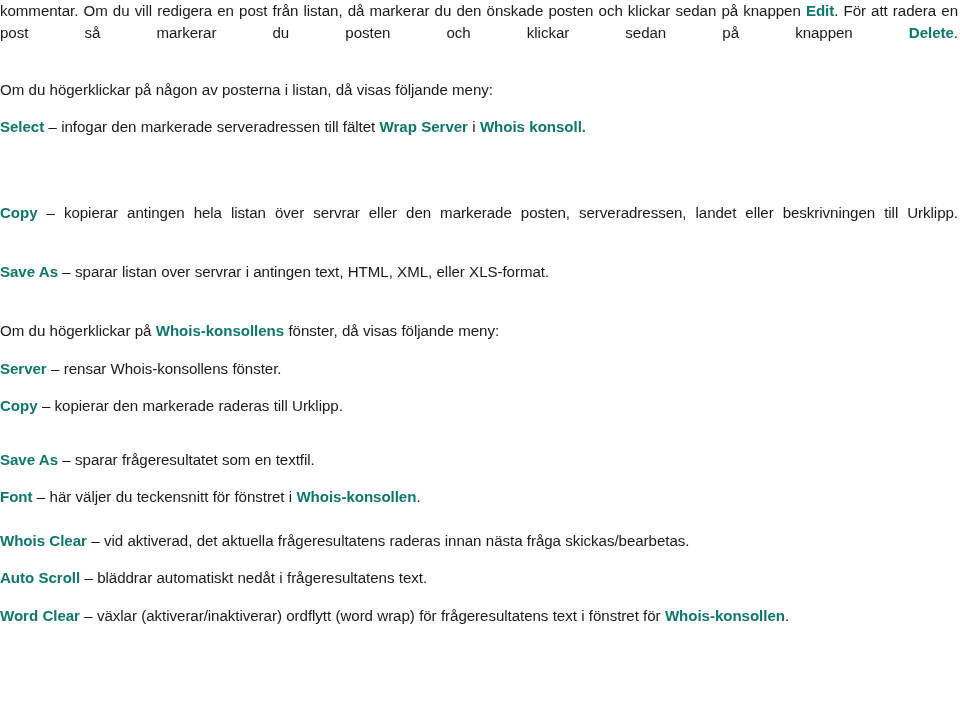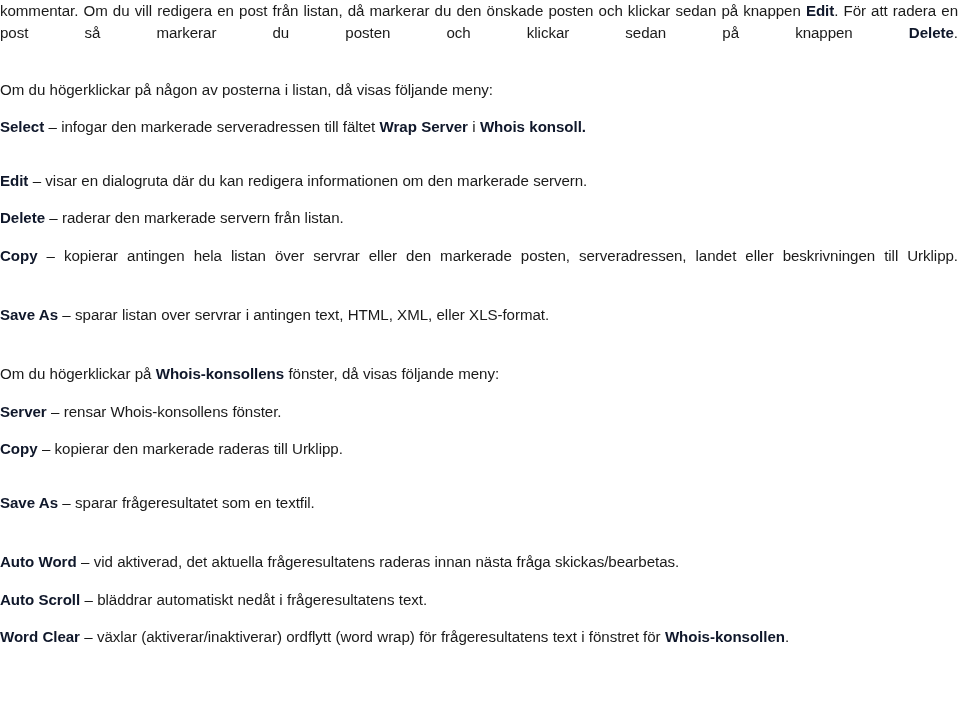--- a/index.html
+++ b/index.html
@@ -36,21 +36,21 @@
     padding: 0;
     font-size: 15.1px;
     line-height: 21.5px;
     letter-spacing: -0.05px;
     color: #1a1a1a;
     word-spacing: 0.2px;
   }
 
   b, strong {
     font-weight: bold;
-    color: #0f172a;
+    color: #0f766e;
   }
 
   .block { margin: 0; }
 
   
   .first-para {
     text-align: justify;
   }
   .first-para::after {
     content: "";
@@ -73,37 +73,36 @@
 
 <div class="page">
   <div class="doc-body" id="doc-body">
       <p class="para first-para"><span>kommentar. Om du vill redigera en post från listan, då markerar du den önskade posten och klickar sedan på knappen </span><b>Edit</b><span>. För att radera en post så markerar du posten och klickar sedan på knappen </span><b>Delete</b><span>.</span></p>
       <div class="block" style="height: 14px;"></div>
       <p class="para"><span>Om du högerklickar på någon av posterna i listan, då visas följande meny:</span></p>
       <div class="block" style="height: 16px;"></div>
       <p class="para"><b>Select</b><span> – infogar den markerade serveradressen till fältet </span><b>Wrap Server</b><span> i </span><b>Whois konsoll</b><b>.</b></p>
       <div class="block" style="height: 16px;"></div>
       <div class="block" style="height: 16px;"></div>
-      <p class="para"><b>Edit</b><span> – visar en dialogruta där du kan redigera informationen om den markerade servern.</span></p>
       <div class="block" style="height: 16px;"></div>
-      <p class="para"><b>Delete</b><span> – raderar den markerade servern från listan.</span></p>
       <div class="block" style="height: 16px;"></div>
       <p class="para copy-para"><b>Copy</b><span> – kopierar antingen hela listan över servrar eller den markerade posten, serveradressen, landet eller beskrivningen till Urklipp.</span></p>
       <div class="block" style="height: 16px;"></div>
       <p class="para"><b>Save As</b><span> – sparar listan over servrar i antingen text, HTML, XML, eller XLS-format.</span></p>
       <div class="block" style="height: 38px;"></div>
       <p class="para"><span>Om du högerklickar på </span><b>Whois-konsollens</b><span> fönster, då visas följande meny:</span></p>
       <div class="block" style="height: 16px;"></div>
       <p class="para"><b>Server</b><span> – rensar Whois-konsollens fönster.</span></p>
       <div class="block" style="height: 16px;"></div>
       <p class="para"><b>Copy</b><span> – kopierar den markerade raderas till Urklipp.</span></p>
       <div class="block" style="height: 16px;"></div>
       <div class="block" style="height: 16px;"></div>
       <p class="para"><b>Save As</b><span> – sparar frågeresultatet som en textfil.</span></p>
       <div class="block" style="height: 16px;"></div>
+      <p class="para"><b>Font</b><span> – här väljer du teckensnitt för fönstret i </span><b>Whois-konsollen</b><span>.</span></p>
       <div class="block" style="height: 22px;"></div>
-      <p class="para"><b>Auto Word</b><span> – vid aktiverad, det aktuella frågeresultatens raderas innan nästa fråga skickas/bearbetas.</span></p>
+      <p class="para"><b>Whois Clear</b><span> – vid aktiverad, det aktuella frågeresultatens raderas innan nästa fråga skickas/bearbetas.</span></p>
       <div class="block" style="height: 16px;"></div>
       <p class="para"><b>Auto Scroll</b><span> – bläddrar automatiskt nedåt i frågeresultatens text.</span></p>
       <div class="block" style="height: 16px;"></div>
       <p class="para"><b>Word Clear</b><span> – växlar (aktiverar/inaktiverar) ordflytt (word wrap) för frågeresultatens text i fönstret för </span><b>Whois-konsollen</b><span>.</span></p>
     </div>
 </div>
 
 </body></html>

